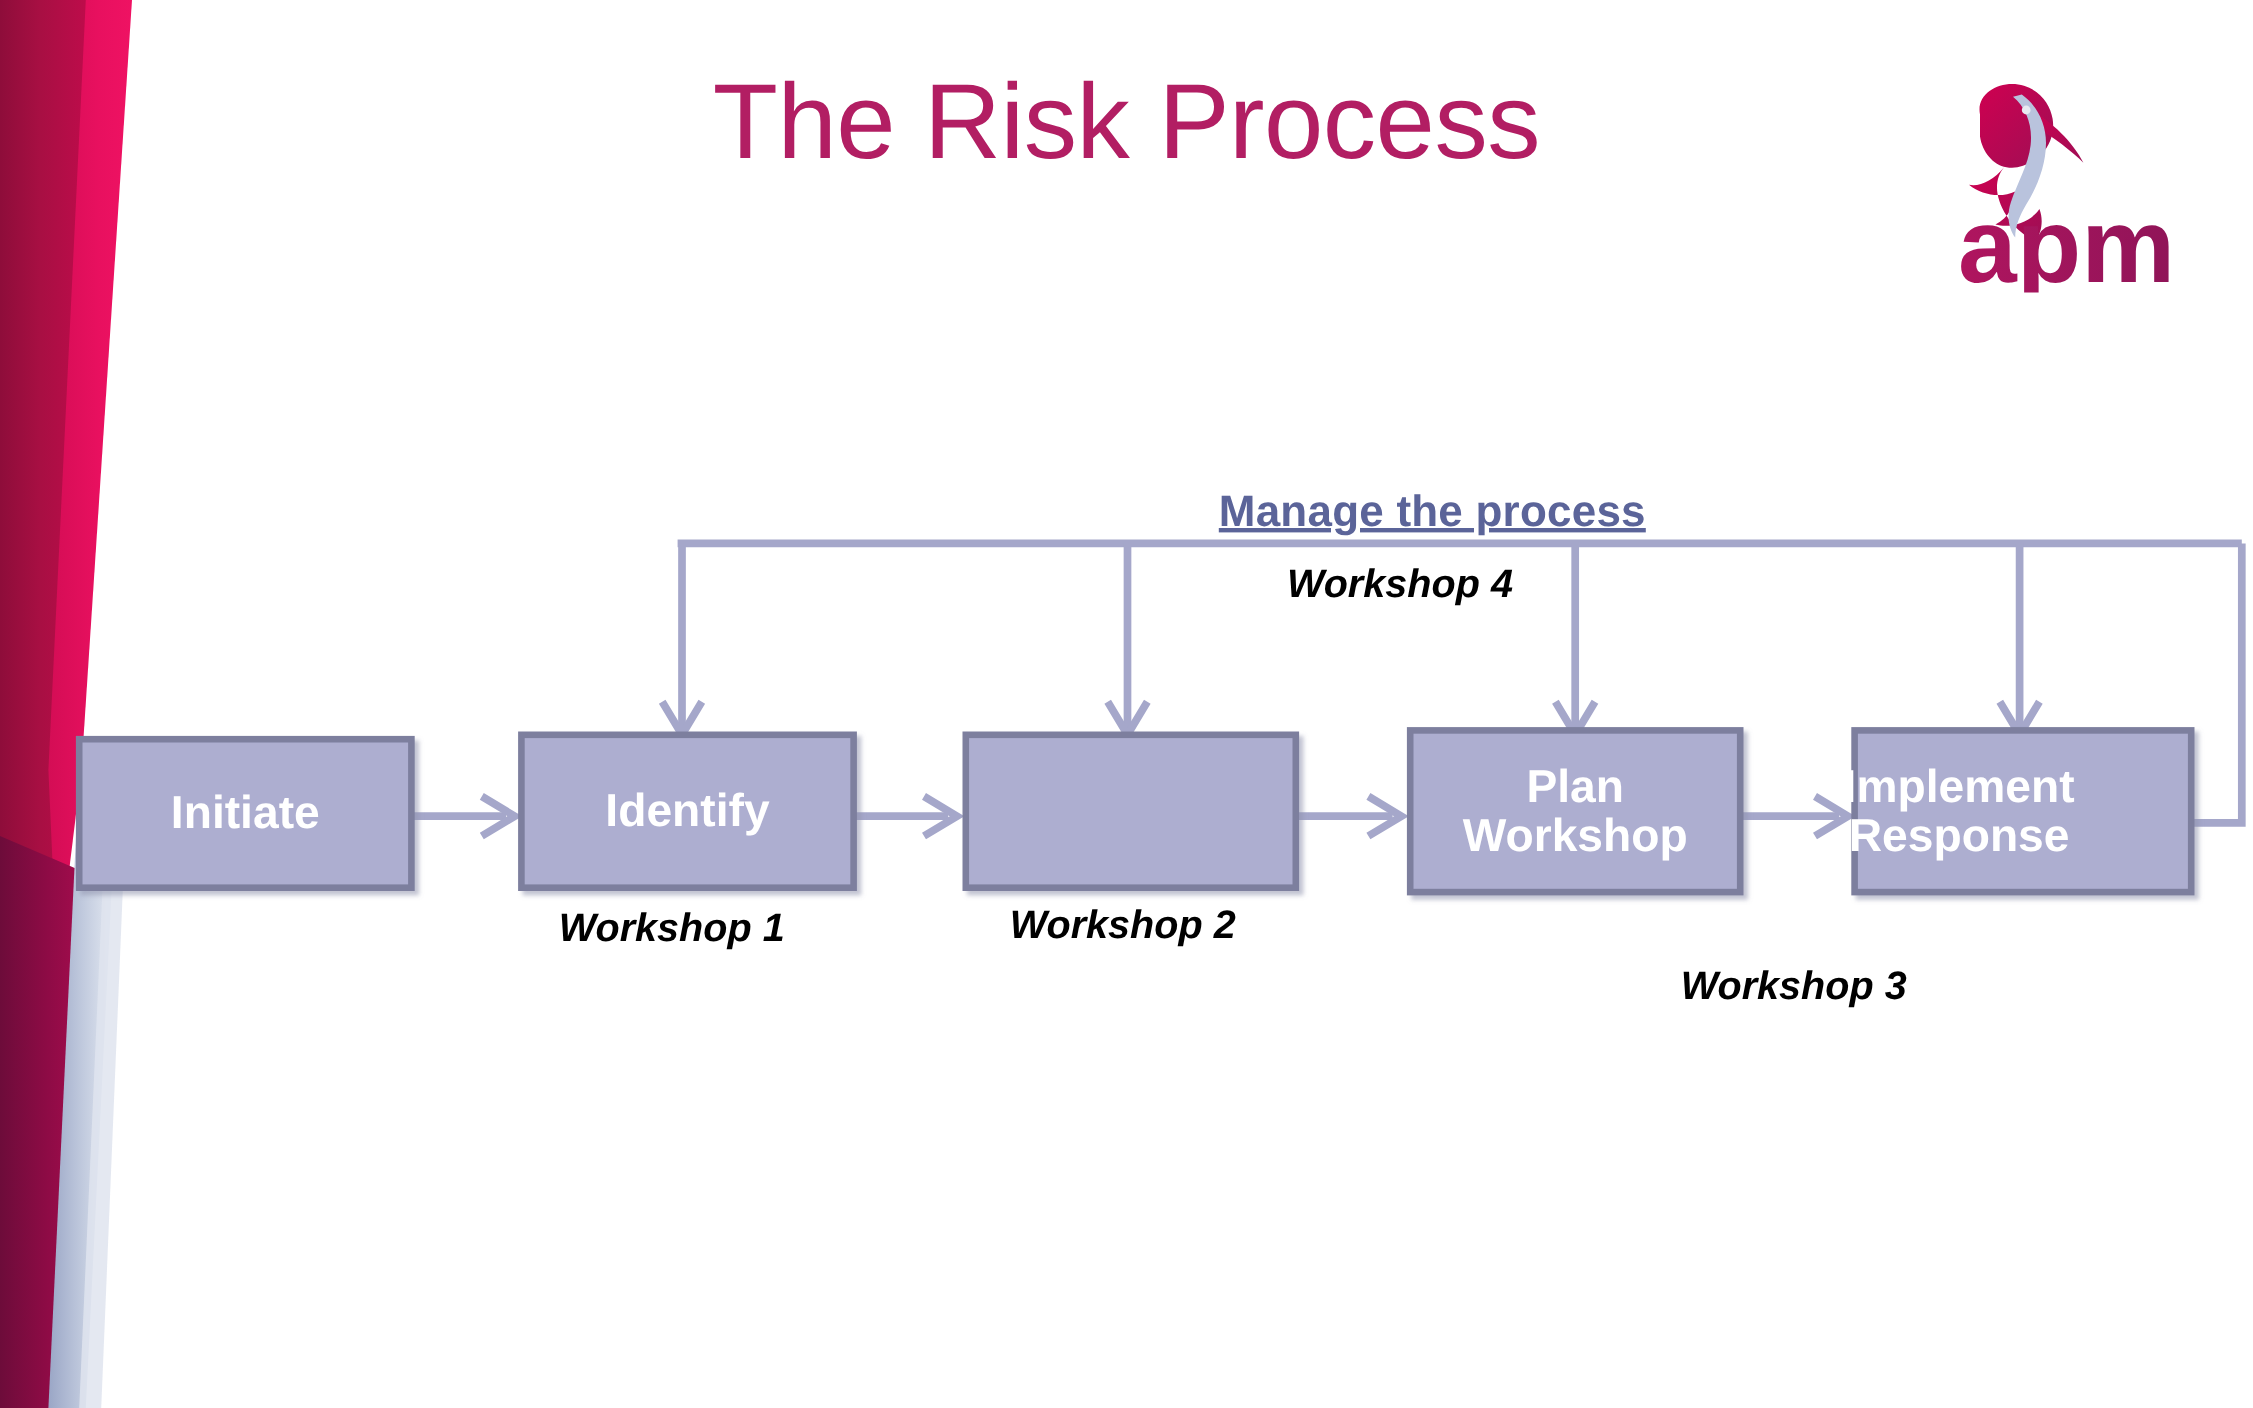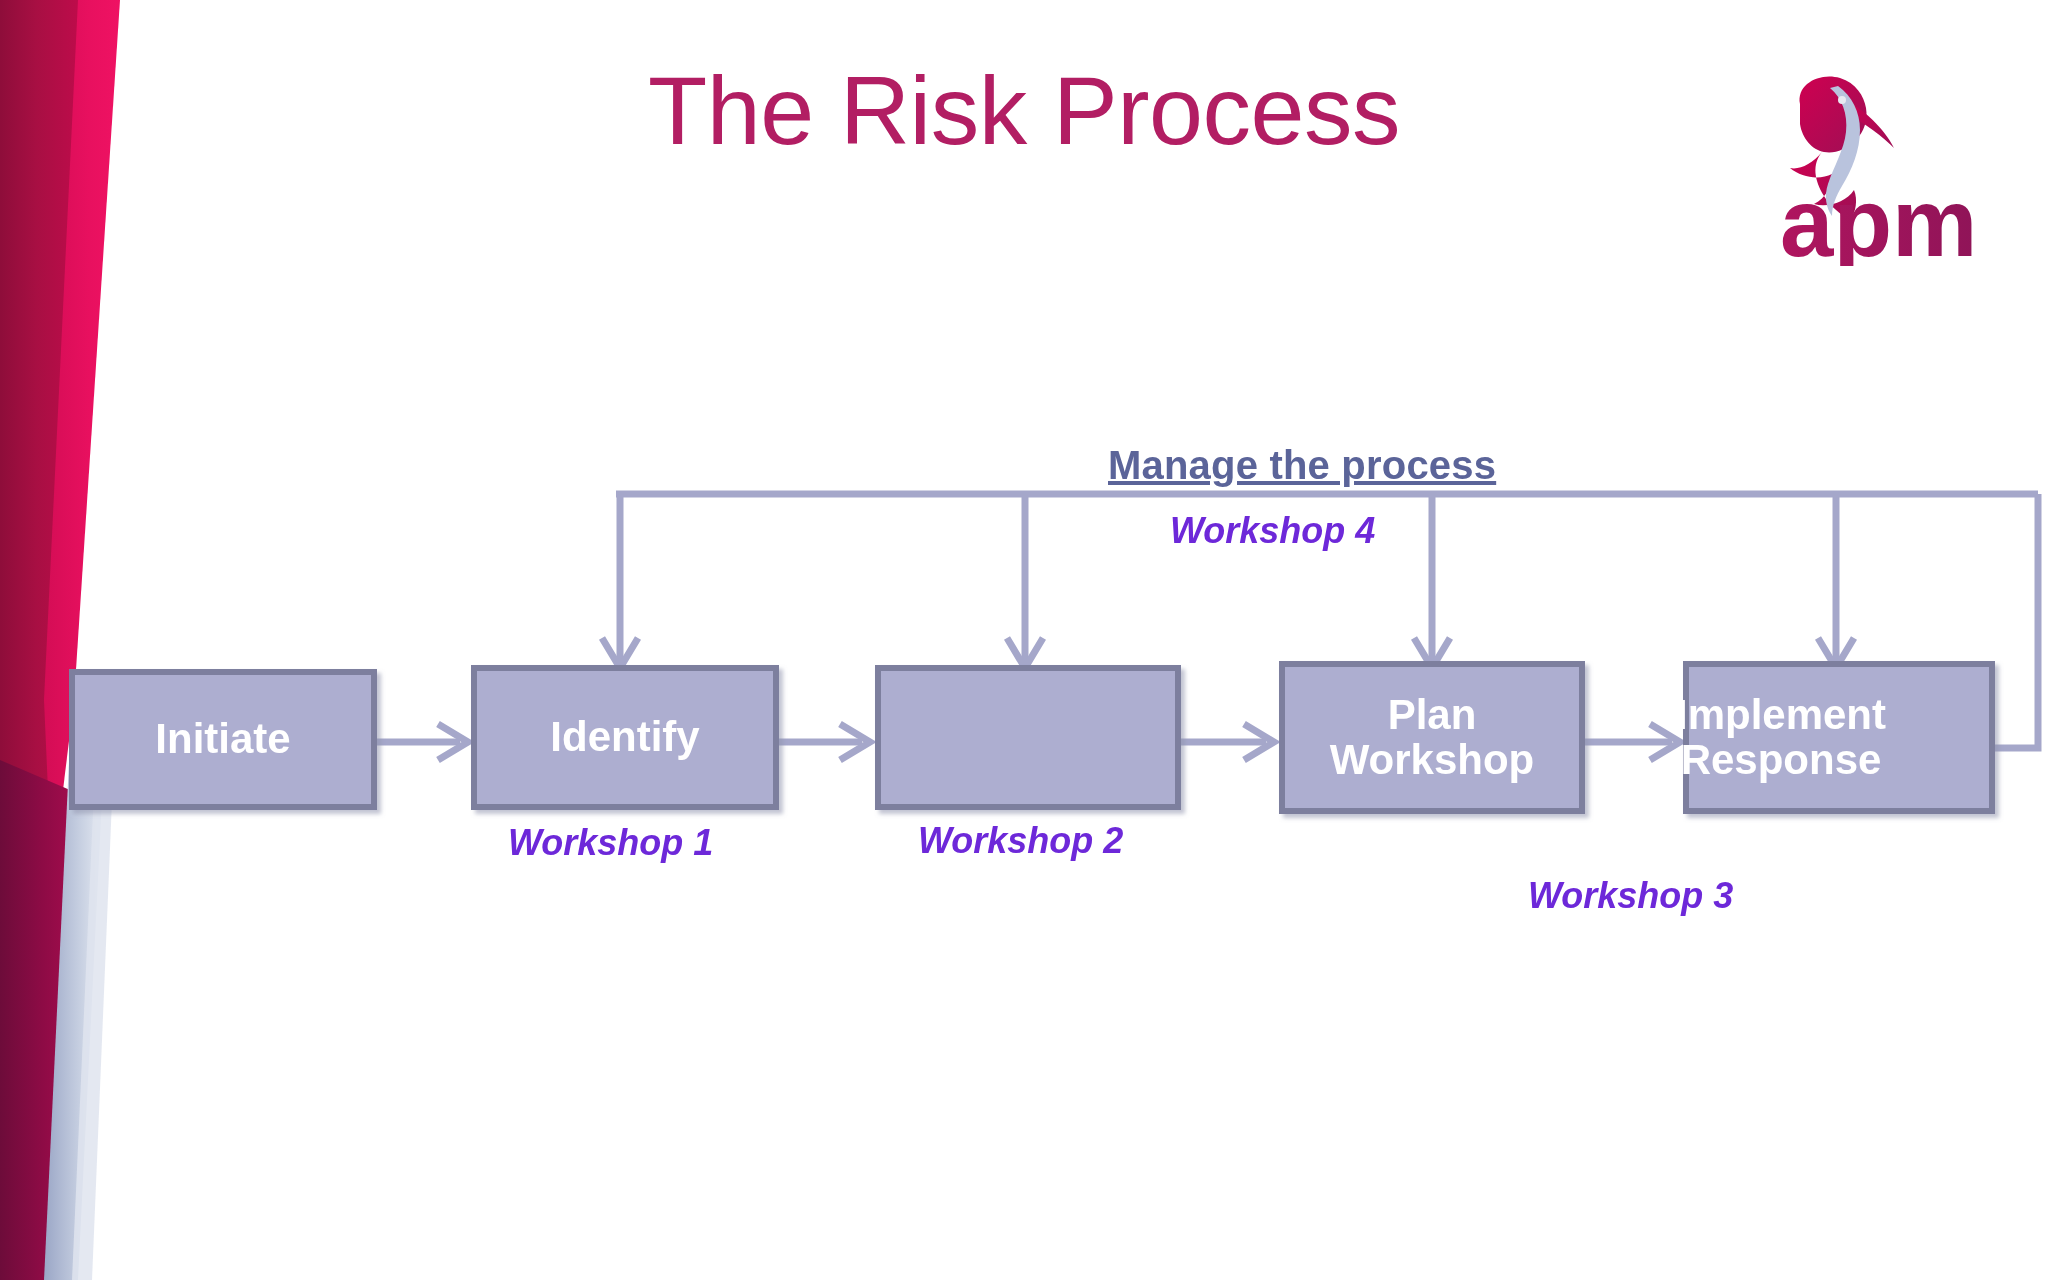--- a/index.html
+++ b/index.html
@@ -75,21 +75,21 @@
     white-space: nowrap;
     letter-spacing: 0.2px;
     text-decoration: underline;
   }
 
   .ws-label {
     position: absolute;
     font-size: 36px;
     font-weight: bold;
     font-style: italic;
-    color: #6d28d9;
+    color: #000000;
     white-space: nowrap;
   }
   .ws-1 { left: 508px;  top: 822px; }
   .ws-2 { left: 918px;  top: 820px; }
   .ws-3 { left: 1528px; top: 832px; margin-top: 43px; }
   .ws-4 { left: 1170px; top: 510px; }
 
   
   .box-text {
     position: absolute;

